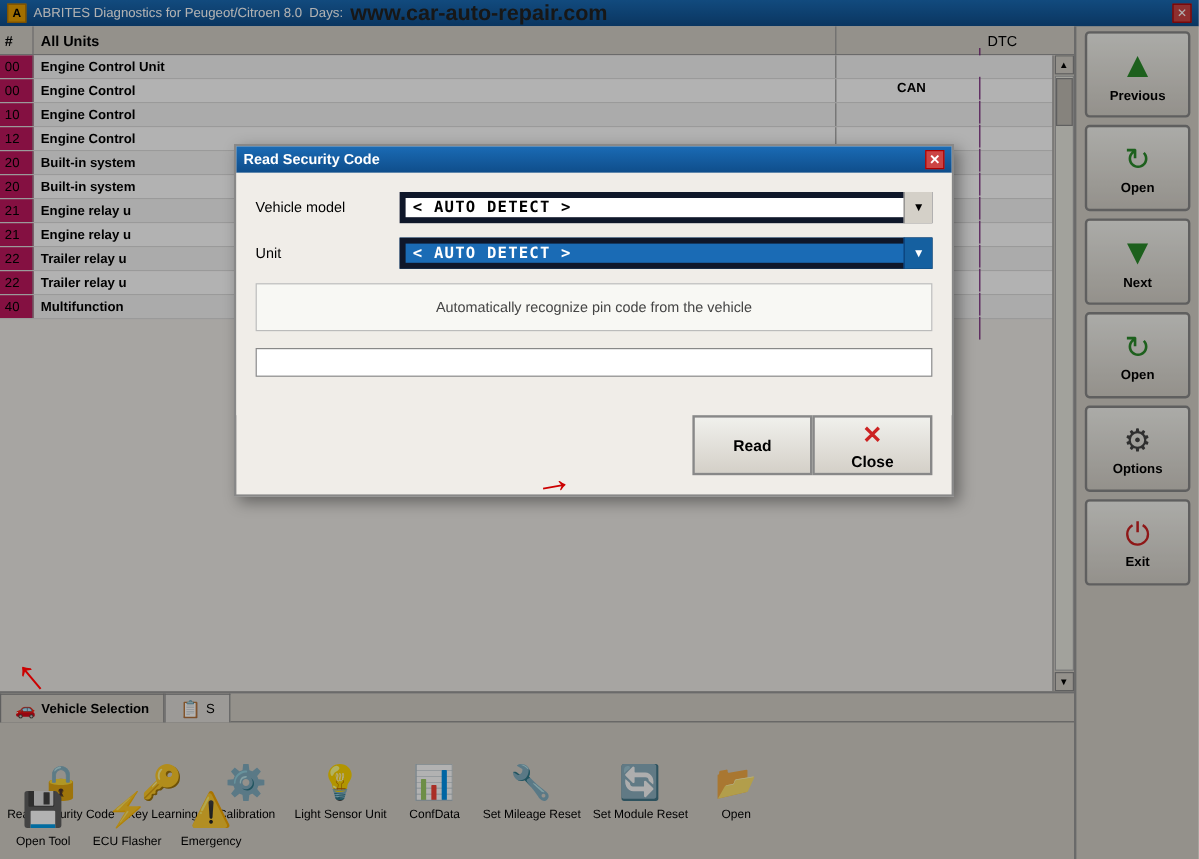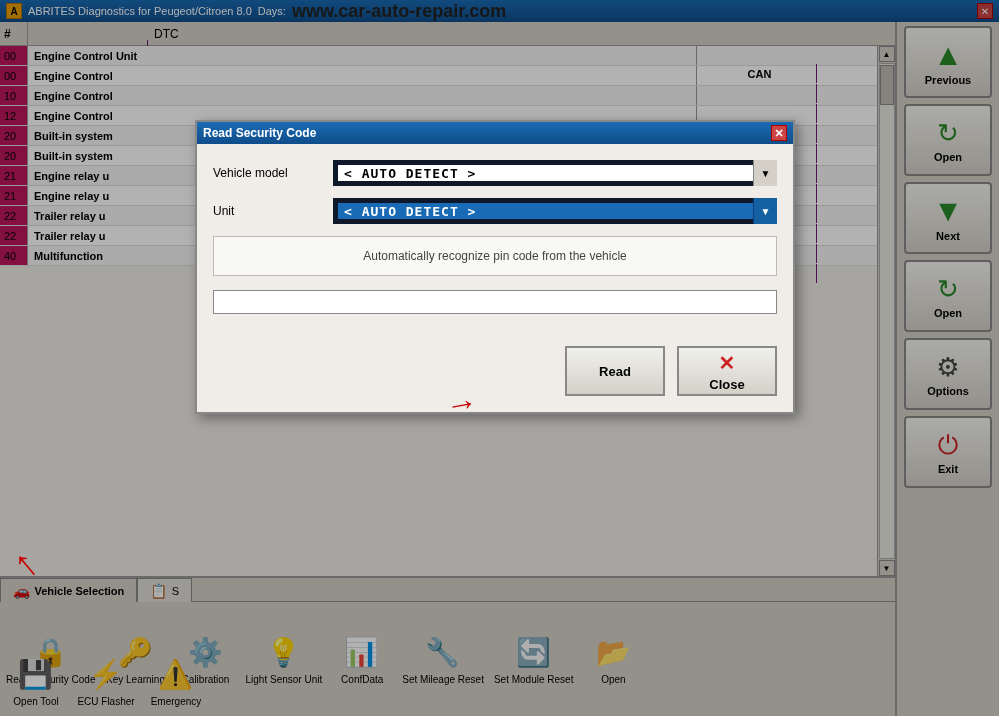--- a/index.html
+++ b/index.html
@@ -304,21 +304,21 @@
     .security-code-input {
       width: 100%;
       height: 24px;
       border: 1px solid #888;
       background: white;
     }
 
     .modal-footer {
       display: flex;
       justify-content: flex-end;
-      gap: 12px;
+      gap: 0;
       padding: 0 16px 16px 16px;
     }
     .modal-btn {
       width: 100px;
       height: 50px;
       background: linear-gradient(to bottom, #f0f0ec, #d4d0c8);
       border: 2px solid #888;
       cursor: pointer;
       display: flex;
       align-items: center;
@@ -342,20 +342,21 @@
   </div>
   <div class="title-bar-close">✕</div>
 </div>
 
 <div class="main-container">
 
   <div class="left-panel">
 
     <div class="units-table-header">
       <div class="col-hash">#</div>
+      <div class="col-name">All Units</div>
       <div class="col-protocol">Protocol</div>
       <div class="col-dtc">DTC</div>
       <div class="col-scroll"></div>
     </div>
 
     <div class="units-table-body" style="position:relative; height: 320px; overflow: hidden;">
       <div id="units-rows">
           <div class="unit-row">
     <div class="col-hash">00</div>
     <div class="col-name">Engine Control Unit</div>

